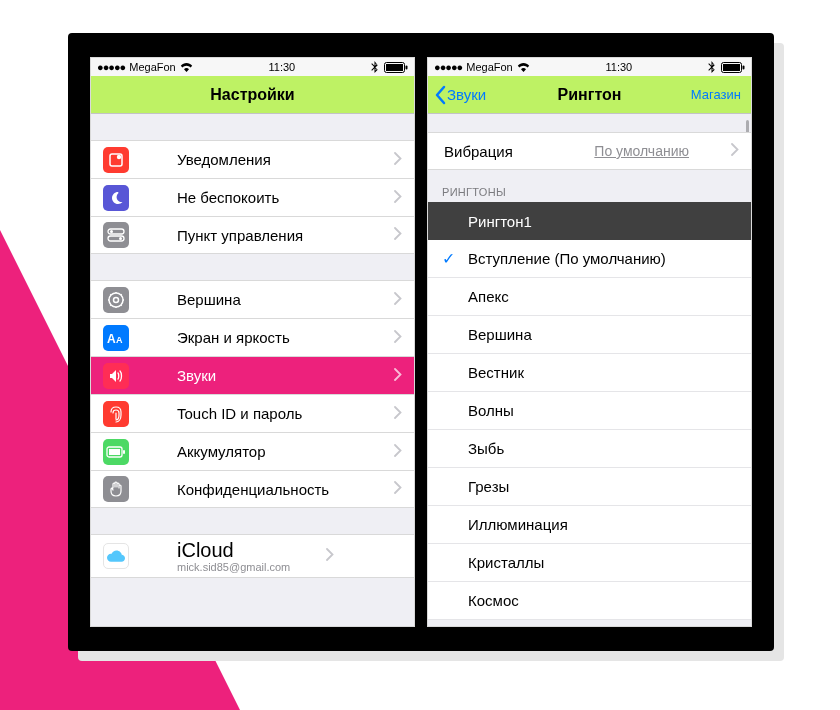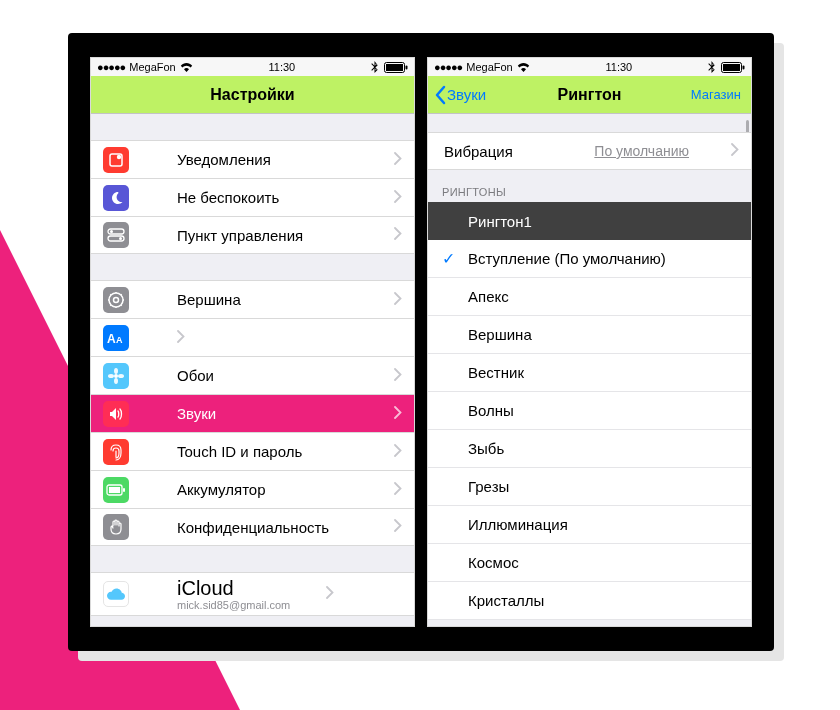--- a/index.html
+++ b/index.html
@@ -252,35 +252,21 @@
                   <path d="M1 1l5.5 5.5L1 12" stroke="currentColor" stroke-width="1.8" fill="none" stroke-linecap="round"></path>
                 </svg></span>
             </div>
             <div class="cell">
               <div class="icon-box" style="background:#007aff">
                 <svg width="20" height="14" viewBox="0 0 20 14">
                   <text x="1" y="12" font-size="12" font-weight="600" fill="#fff">A</text>
                   <text x="10" y="12" font-size="9" font-weight="600" fill="#fff">A</text>
                 </svg>
               </div>
-              <span class="chev"><svg width="8" height="13" viewBox="0 0 8 13">
-                  <path d="M1 1l5.5 5.5L1 12" stroke="currentColor" stroke-width="1.8" fill="none" stroke-linecap="round"></path>
-                </svg></span>
-            </div>
-            <div class="cell">
-              <div class="icon-box" style="background:#54c7fc">
-                <svg width="18" height="18" viewBox="0 0 18 18">
-                  <circle cx="9" cy="9" r="2" fill="#fff"></circle>
-                  <ellipse cx="9" cy="4" rx="2" ry="3" fill="#fff" opacity="0.9"></ellipse>
-                  <ellipse cx="9" cy="14" rx="2" ry="3" fill="#fff" opacity="0.9"></ellipse>
-                  <ellipse cx="4" cy="9" rx="3" ry="2" fill="#fff" opacity="0.9"></ellipse>
-                  <ellipse cx="14" cy="9" rx="3" ry="2" fill="#fff" opacity="0.9"></ellipse>
-                </svg>
-              </div>
-              <span class="label">Обои</span>
+              <span class="label">Экран и яркость</span>
               <span class="chev"><svg width="8" height="13" viewBox="0 0 8 13">
                   <path d="M1 1l5.5 5.5L1 12" stroke="currentColor" stroke-width="1.8" fill="none" stroke-linecap="round"></path>
                 </svg></span>
             </div>
             <div class="cell highlight">
               <div class="icon-box" style="background:#ff2d55">
                 <svg width="16" height="14" viewBox="0 0 16 14">
                   <path d="M2 5h2l4-4v12l-4-4H2z" fill="#fff"></path>
                   <path d="M10 4c1 1 1 5 0 6M12 2c2 2 2 8 0 10" stroke="#fff" stroke-width="1.3" fill="none" stroke-linecap="round"></path>
                 </svg>
@@ -432,24 +418,24 @@
             <div class="ring-cell">
               <span class="check"></span>
               <span>Грезы</span>
             </div>
             <div class="ring-cell">
               <span class="check"></span>
               <span>Иллюминация</span>
             </div>
             <div class="ring-cell">
               <span class="check"></span>
+              <span>Кристаллы</span>
+            </div>
+            <div class="ring-cell">
+              <span class="check"></span>
               <span>Космос</span>
-            </div>
-            <div class="ring-cell">
-              <span class="check"></span>
-              <span>Кристаллы</span>
             </div>
           </div>
       </div>
     </div>
 
   </div>
 </div>
 
 </body></html>

